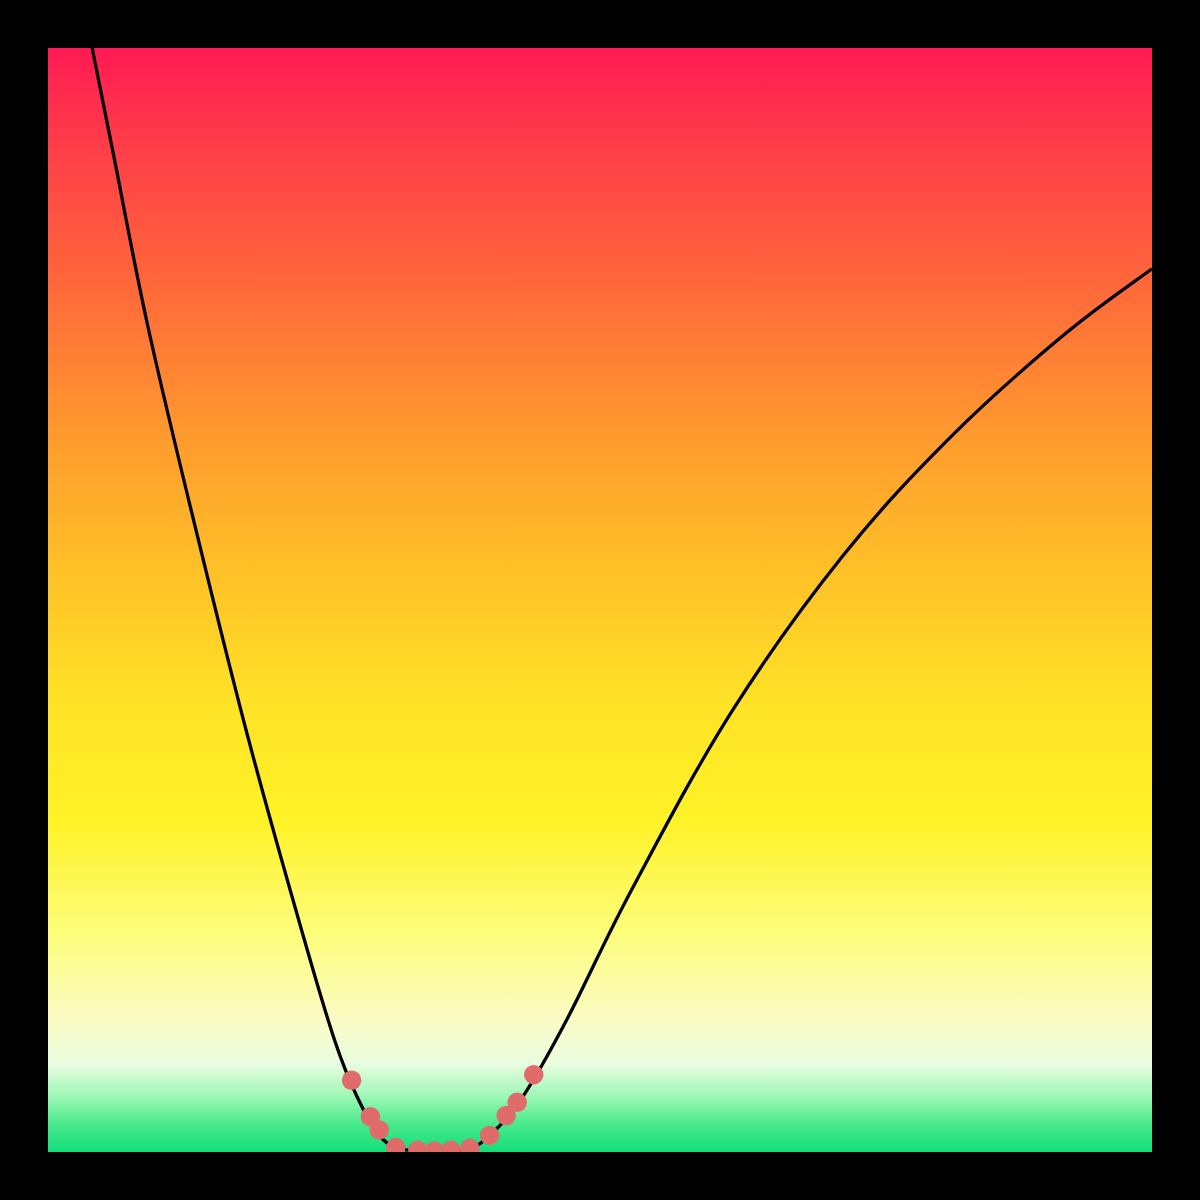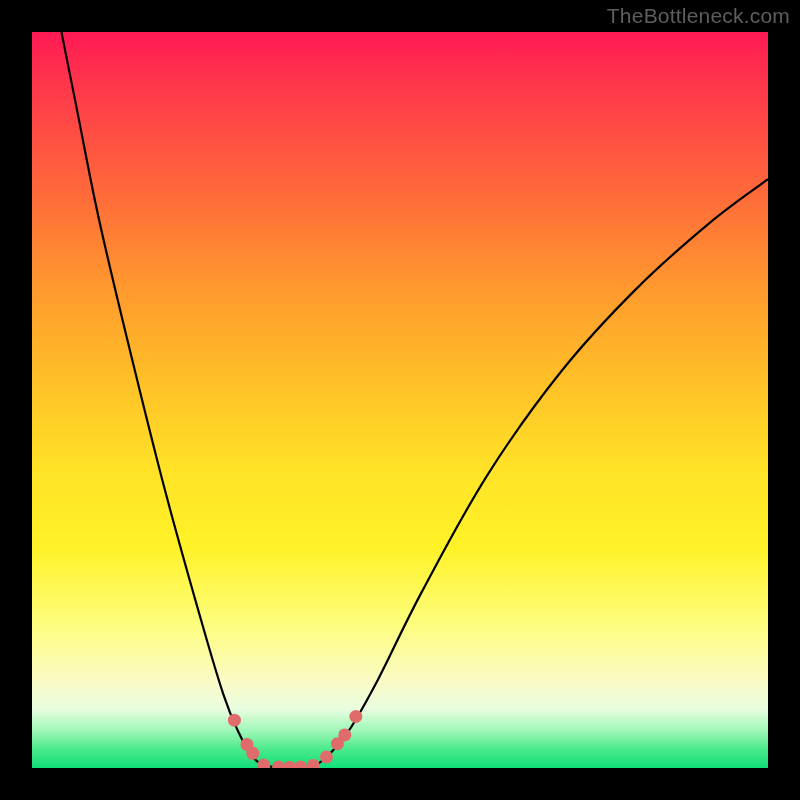--- a/index.html
+++ b/index.html
@@ -76,14 +76,13 @@
           <circle cx="257.59999999999997" cy="735.264" r="6.5" fill="#e06b6b" stroke="#c74f4f" stroke-width="0"></circle>
           <circle cx="268.64" cy="734.896" r="6.5" fill="#e06b6b" stroke="#c74f4f" stroke-width="0"></circle>
           <circle cx="281.152" cy="733.424" r="6.5" fill="#e06b6b" stroke="#c74f4f" stroke-width="0"></circle>
           <circle cx="294.40000000000003" cy="724.96" r="6.5" fill="#e06b6b" stroke="#c74f4f" stroke-width="0"></circle>
           <circle cx="305.44" cy="711.712" r="6.5" fill="#e06b6b" stroke="#c74f4f" stroke-width="0"></circle>
           <circle cx="312.8" cy="702.88" r="6.5" fill="#e06b6b" stroke="#c74f4f" stroke-width="0"></circle>
           <circle cx="323.84" cy="684.48" r="6.5" fill="#e06b6b" stroke="#c74f4f" stroke-width="0"></circle>
         </g>
     </svg>
   </div>
-  <div class="watermark">TheBottleneck.com</div>
 </div>
 
 </body></html>

